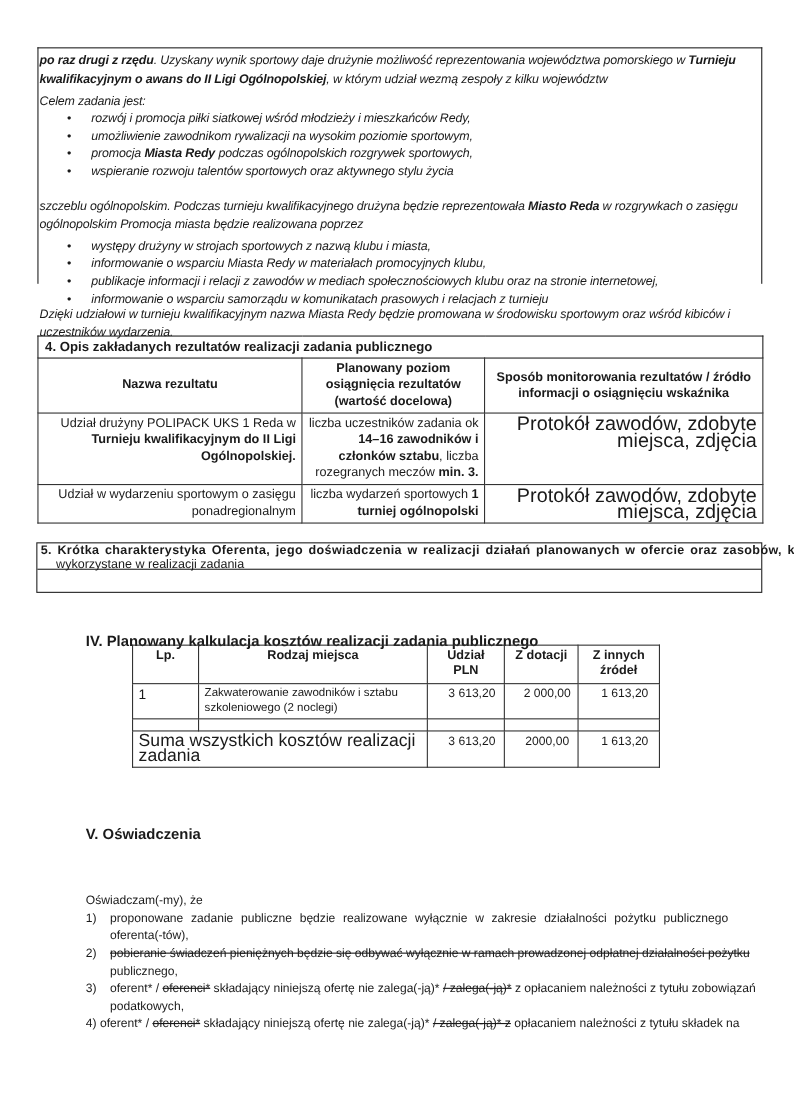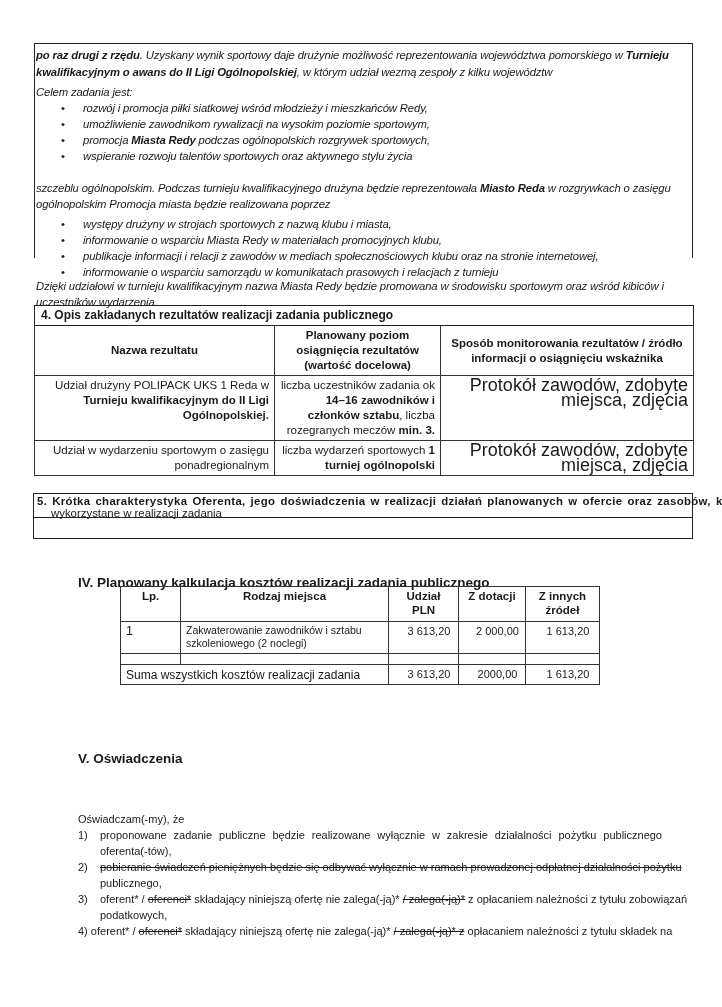--- a/index.html
+++ b/index.html
@@ -41,21 +41,21 @@
   #h4 { left: 78px; top: 575px; font-weight: bold; font-size: 13.5px; white-space: nowrap; }
   #tcost {
     left: 120px; top: 586px; width: 479px; border-collapse: collapse; table-layout: fixed; font-size: 11px;
   }
   #tcost td, #tcost th { border: 1px solid #333; padding: 2px 5px; line-height: 14px; }
   #tcost th { font-weight: bold; text-align: center; vertical-align: top; font-size: 11.5px; height: 30px; }
   #tcost td.num { text-align: center; vertical-align: top; padding-left: 16px; }
   #tcost td.lp { font-size: 12.5px; vertical-align: top; }
   #tcost td.name { font-size: 10.5px; vertical-align: top; line-height: 13px; }
   #tcost tr.empty td { height: 10px; padding: 0; }
-  #tcost td.sum { font-size: 12px; margin-left: 45px; }
+  #tcost td.sum { font-size: 16px; margin-left: 45px; }
 
   
   #h5 { left: 78px; top: 751px; font-weight: bold; font-size: 13.5px; white-space: nowrap; }
   .decl { font-size: 11px; line-height: 16px; white-space: nowrap; }
   .decl .n { display: inline-block; width: 22px; }
   .strike { text-decoration: line-through; }
   .just { display: inline-block; text-align: justify; text-align-last: justify; }
 </style>
 </head>
 <body>

